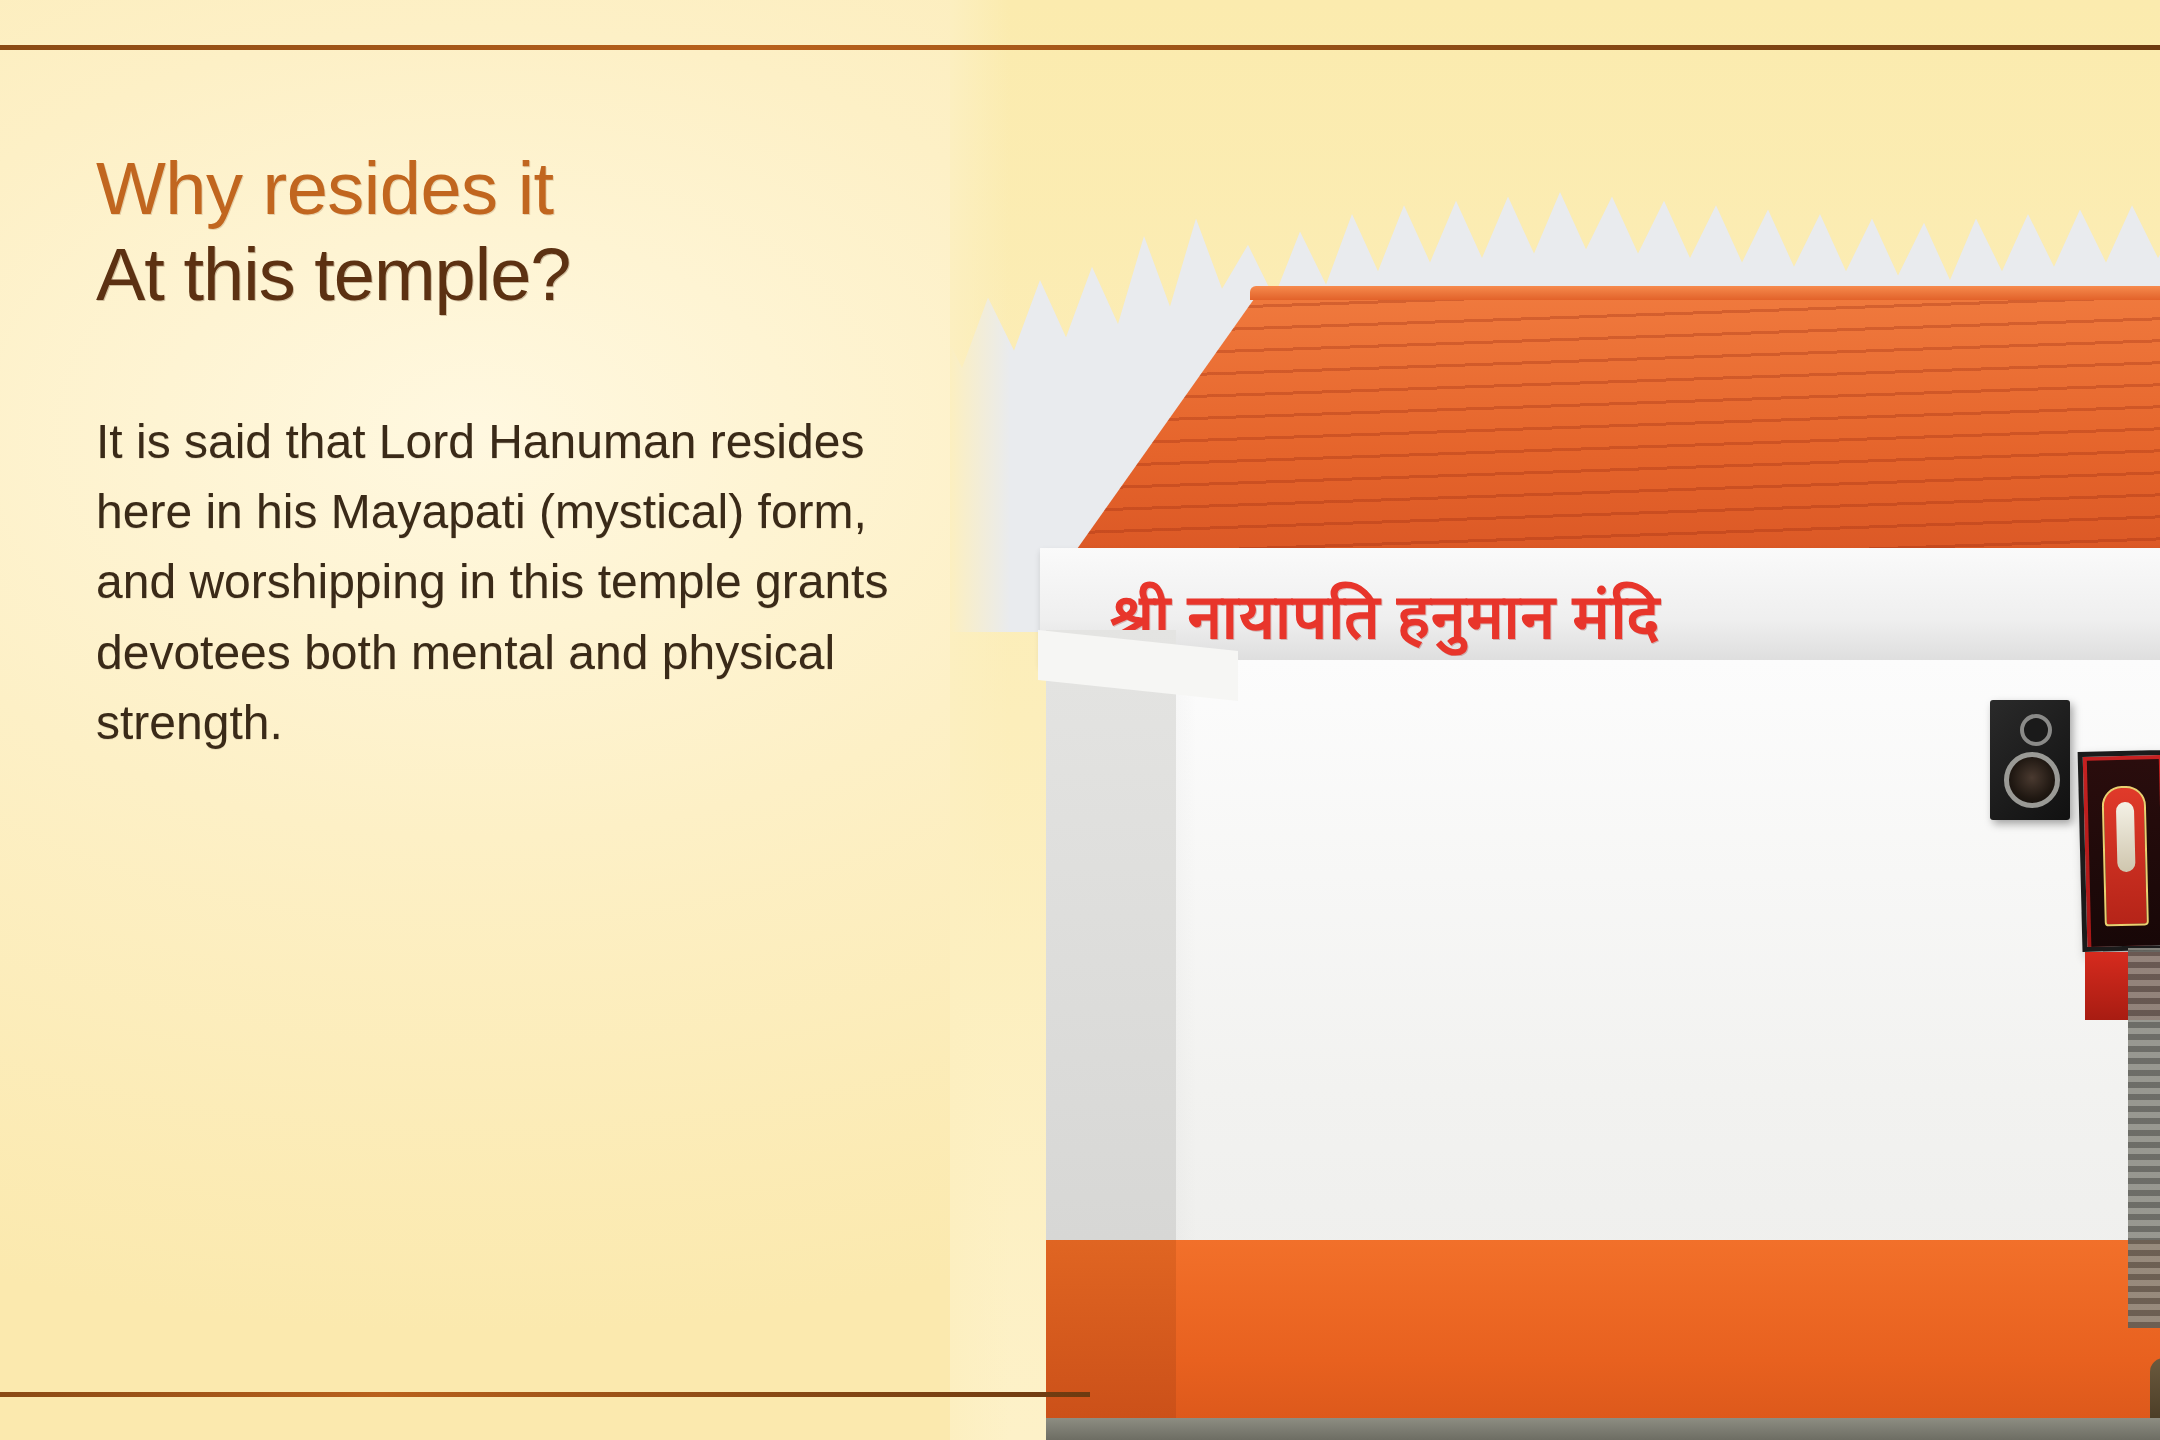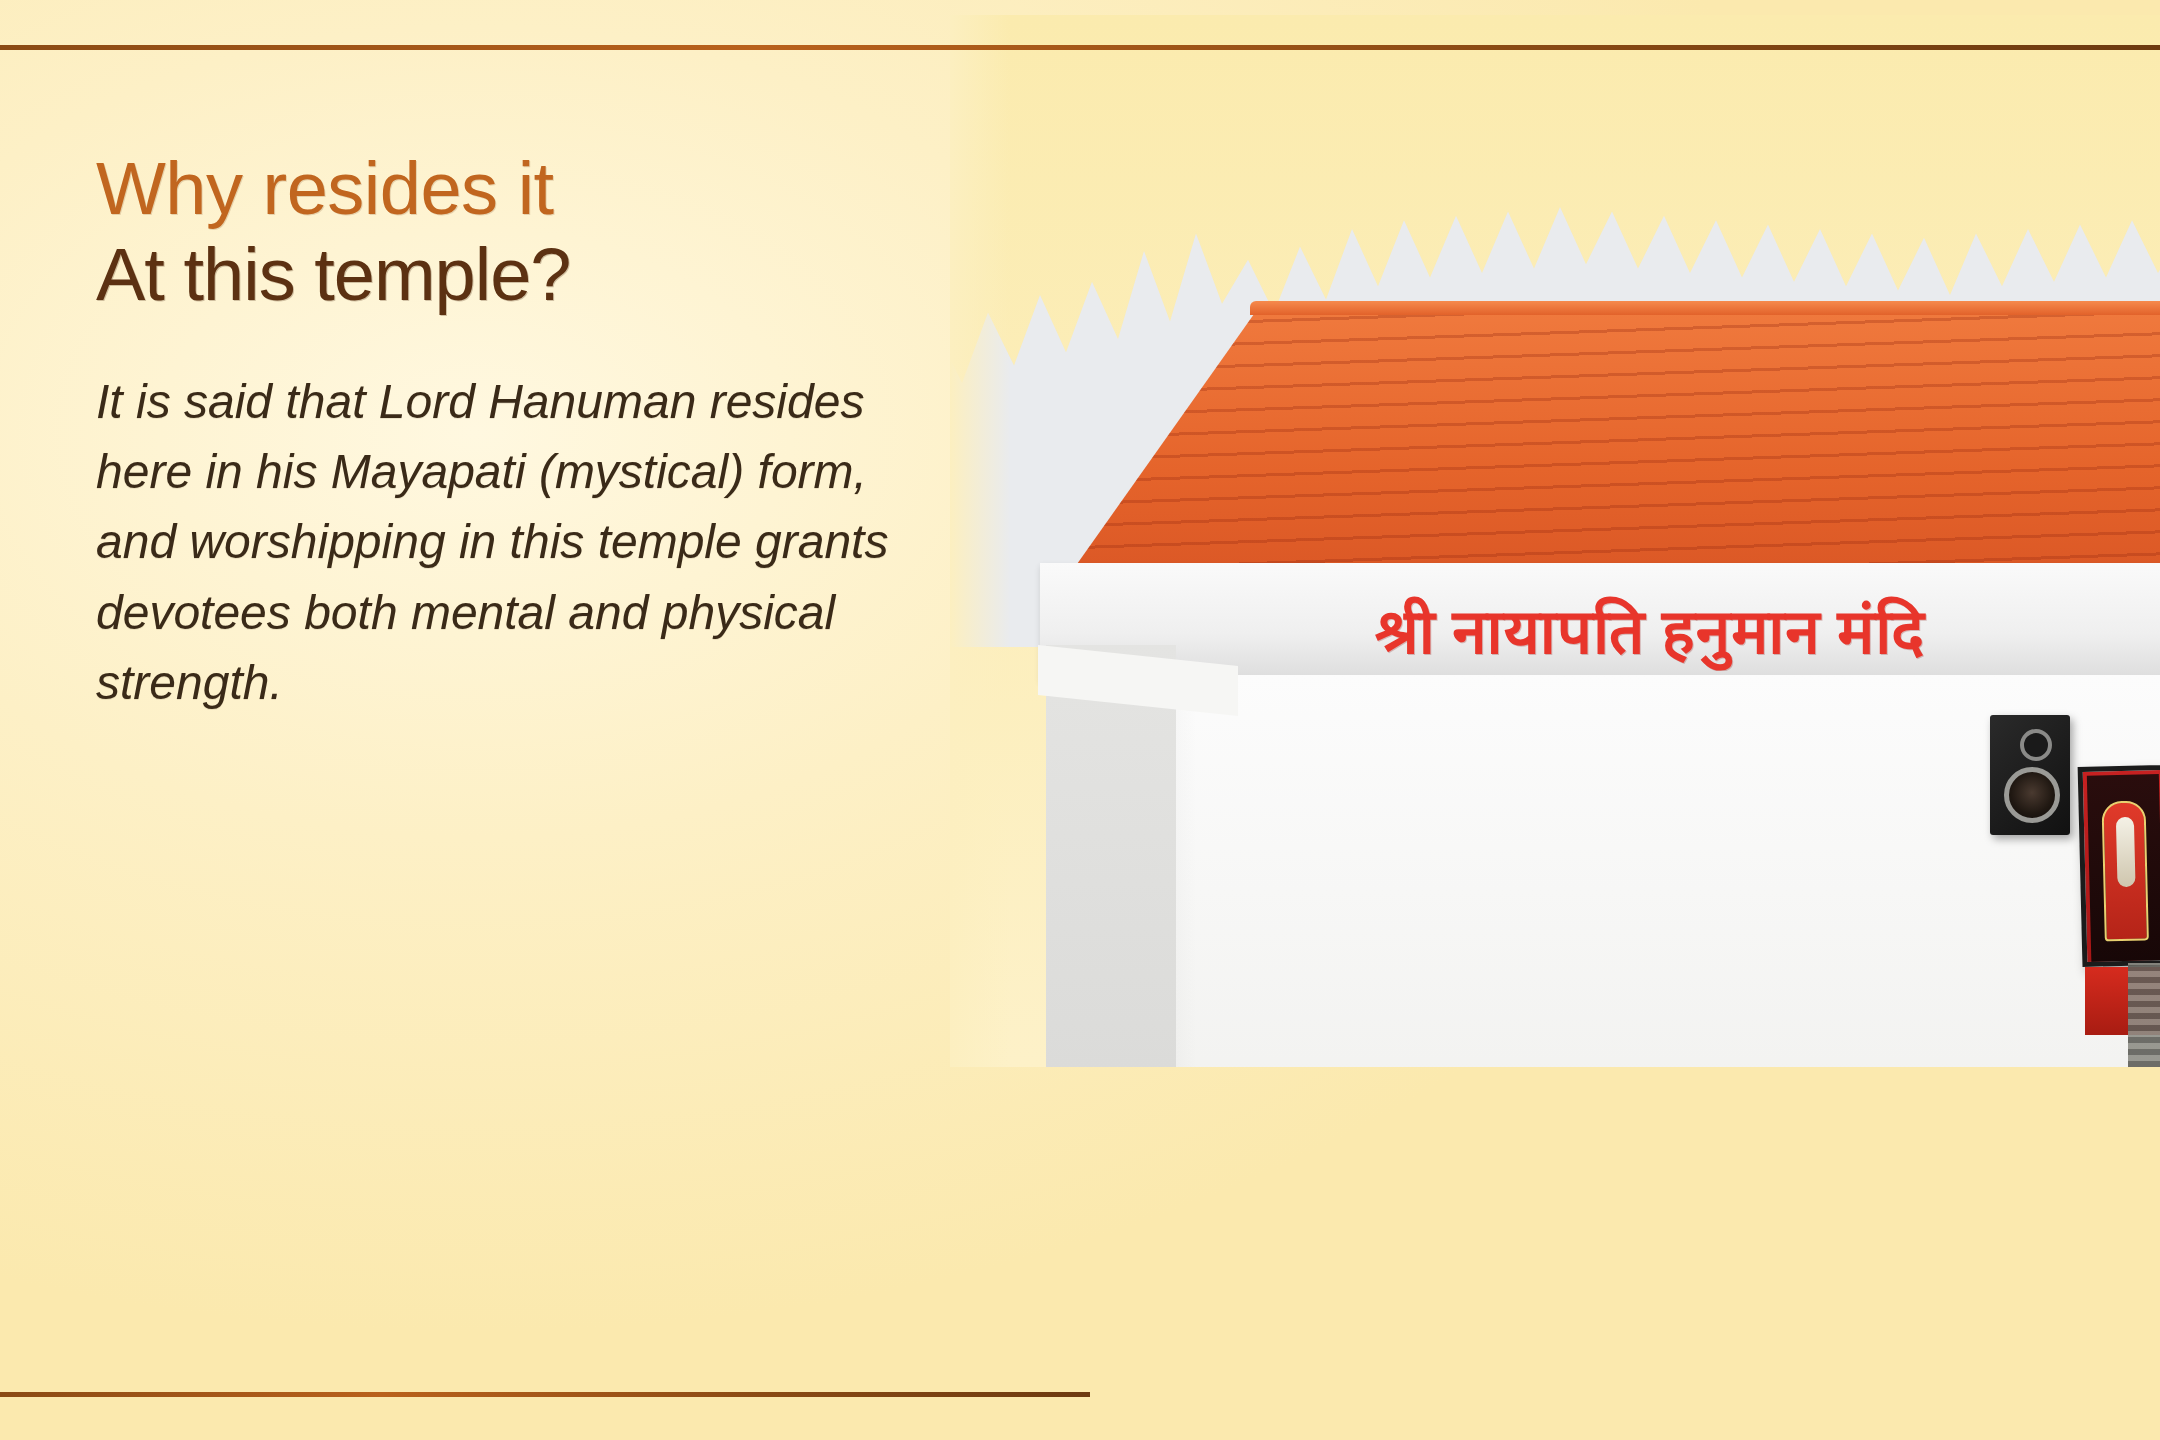--- a/index.html
+++ b/index.html
@@ -35,31 +35,30 @@
     font-size:74px; font-weight:400; line-height:1.06;
     color:#C1661F; letter-spacing:-0.5px;
     text-shadow:1px 1px 0 rgba(120,60,10,.18);
   }
   .headline-2 {
     font-size:74px; font-weight:400; line-height:1.12;
     color:#5C3112; letter-spacing:-1px; margin-top:6px;
     text-shadow:1px 1px 0 rgba(70,35,8,.25);
   }
   .body-copy {
-    margin-top:50px;
+    margin-top:90px;
     font-size:48px; line-height:1.46; font-weight:400;
     color:#3A2A18; max-width:800px;
     text-shadow:0 1px 0 rgba(90,70,40,.12);
-    font-style:italic;
   }
 
   
   .photo {
-    position:absolute; right:0; top:15px; width:1210px; height:1052px;
-    z-index:5; overflow:hidden;text-align:center;
+    position:absolute; right:0; top:0; width:1210px; height:1440px;
+    z-index:5; overflow:hidden;
   }
   
   .photo::after {
     content:""; position:absolute; left:0; top:0; width:60px; height:100%;
     background:linear-gradient(90deg,#FCEFC0 0%, rgba(252,239,192,.55) 45%, rgba(252,239,192,0) 100%);
     z-index:40; pointer-events:none;
   }
 
   .sky { position:absolute; inset:0; background:linear-gradient(180deg,#FBEBAE 0%, #FDF1C8 100%); }
 

